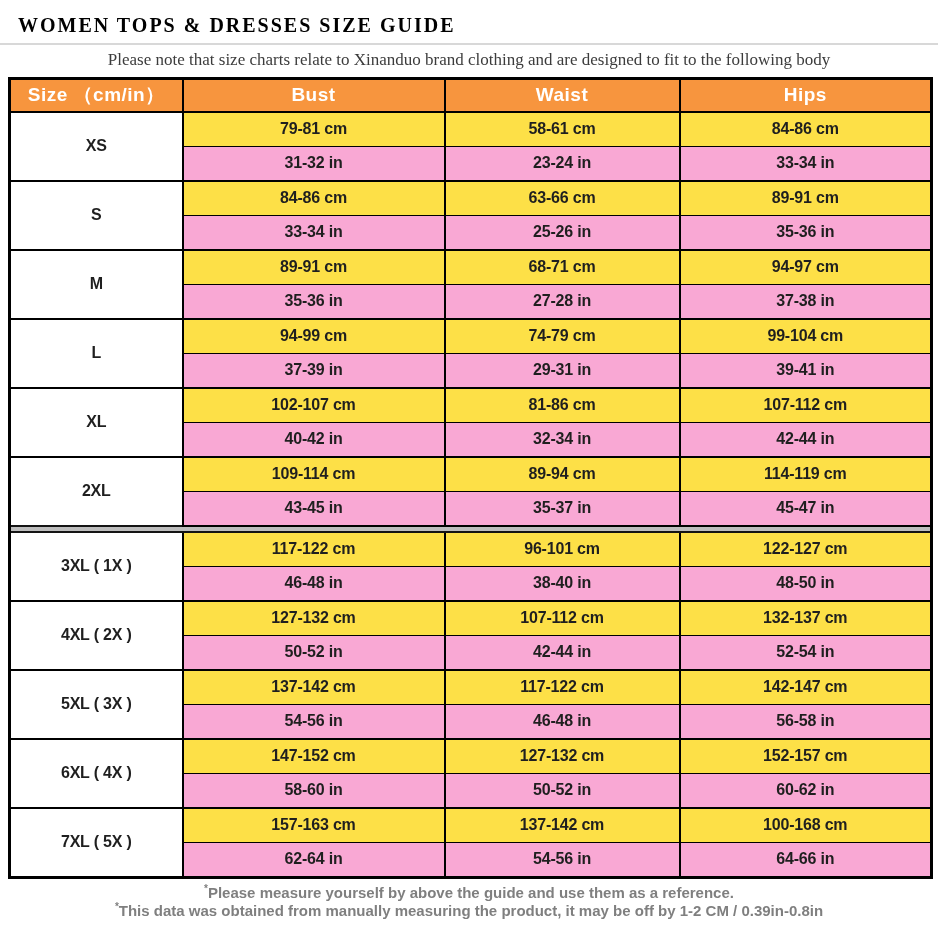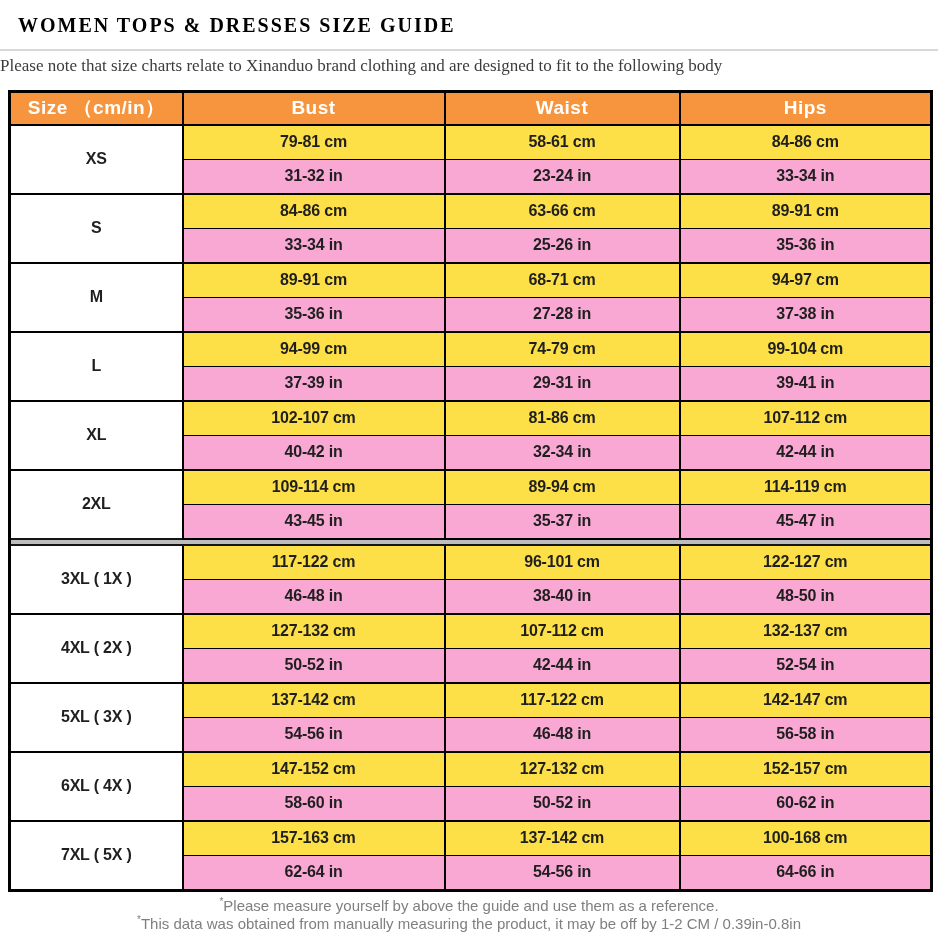--- a/index.html
+++ b/index.html
@@ -13,36 +13,37 @@
   }
   .page { width: 938px; }
 
   
   .title {
     font-family: "Liberation Serif", serif;
     font-weight: bold;
     font-size: 20px;
     letter-spacing: 2px;
     color: #000000;
-    margin: 14px 0 12px 18px;
+    margin: 14px 0 6px 18px;
     white-space: nowrap;
   }
   .title-rule {
     border: 0;
     border-top: 2px solid #d8d8d8;
     margin: 0 0 2px 0;
   }
 
   
   .note {
     font-family: "Liberation Serif", serif;
     font-size: 17px;
     color: #3c3c3c;
+    text-align: center;
     line-height: 1.5;
-    margin: 0 0 11px 0;
+    margin: 0 0 4px 0;
   }
 
   
   table.size-table {
     border-collapse: collapse;
     table-layout: fixed;
     width: 922px;
     margin-left: 8px;
     border: 3px solid #000000;
   }
@@ -88,21 +89,21 @@
     border-top: 2px solid #141414;
     border-bottom: 2px solid #141414;
     padding: 0;
     line-height: 0;
   }
 
   
   .footnotes { text-align: center; margin-top: 5px; }
   .footnote {
     font-size: 15px;
-    font-weight: normal;
+    font-weight: bold;
     color: #7F7F7F;
     line-height: 1.22;
     margin: 0;
   }
   .footnote sup { font-size: 10px; vertical-align: top; line-height: 1; }
 </style>
 </head>
 <body>
 
 <div class="page">

